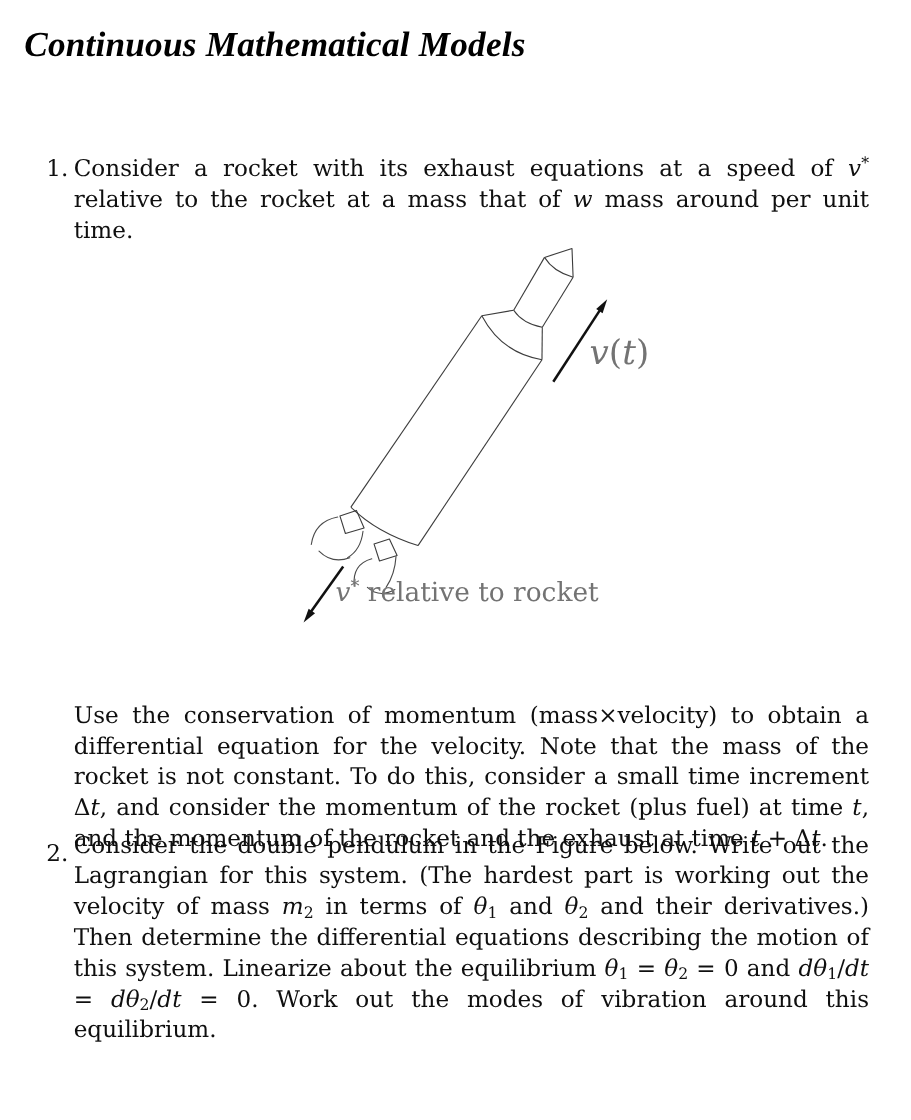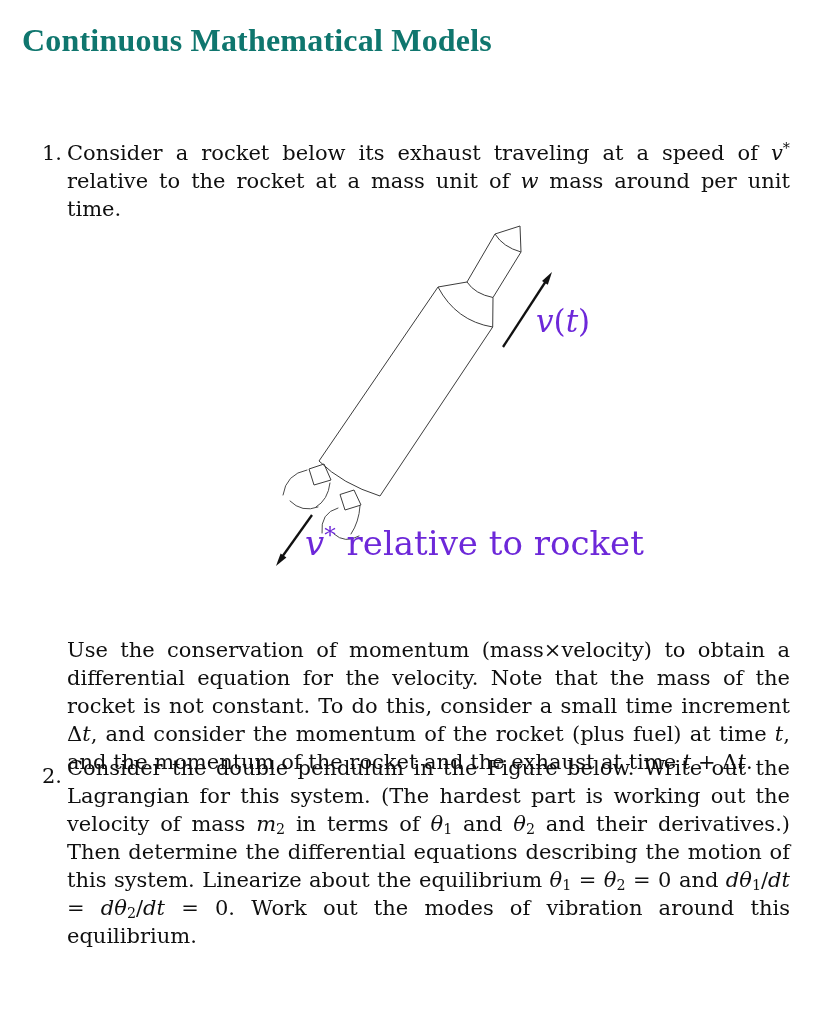--- a/index.html
+++ b/index.html
@@ -18,22 +18,23 @@
   }
   .doc-title {
     position: absolute;
     left: 22px;
     top: 24px;
     font-family: "Liberation Serif", serif;
     font-weight: bold;
     font-size: 32px;
     line-height: 1;
     letter-spacing: 0.2px;
-    color: #0f766e;
+    color: #000000;
     white-space: nowrap;
+    font-style: italic;
   }
   .prob-num {
     position: absolute;
     left: 42px;
     font-size: 21px;
     line-height: 28px;
   }
   .para {
     position: absolute;
     left: 67px;
@@ -63,47 +64,47 @@
   }
   .figure svg {
     position: absolute;
     left: 0;
     top: 0;
   }
   .fig-label {
     position: absolute;
     line-height: 1;
     white-space: nowrap;
-    color: #6d28d9;
+    color: #737373;
     font-family: "DejaVu Serif", serif;
   }
   .fig-label-velocity {
     left: 296px;
     top: 106px;
     font-size: 31px;
   }
   .fig-label-exhaust {
     left: 65px;
     top: 326px;
-    font-size: 34px;
+    font-size: 24px;
   }
   .outline { fill: none; stroke: #3c3c3c; stroke-width: 1; stroke-linejoin: round; }
   .flame   { fill: none; stroke: #4a4a4a; stroke-width: 1; stroke-linecap: round; }
   .arrow-line { fill: none; stroke: #111111; stroke-width: 2.3; }
   .arrow-head { fill: #111111; stroke: none; }
 </style>
 </head>
 <body>
 
 <div class="page">
 
   <div class="doc-title">Continuous Mathematical Models</div>
 
   <div class="prob-num p1-num">1.</div>
-  <div class="para p1-intro"><span>Consider a rocket below its exhaust traveling at a speed of </span><span class="seg-i">v</span><span class="seg-sup">*</span><span> relative to the rocket at a mass unit of </span><span class="seg-i">w</span><span> mass around per unit time.</span></div>
+  <div class="para p1-intro"><span>Consider a rocket with its exhaust equations at a speed of </span><span class="seg-i">v</span><span class="seg-sup">*</span><span> relative to the rocket at a mass that of </span><span class="seg-i">w</span><span> mass around per unit time.</span></div>
 
   <div class="figure">
     <svg width="360" height="390" viewBox="0 0 360 390">
 
       <g>
         <path class="outline" d="M255,34 L280,26 L281,52"></path>
         <path class="outline" d="M255,34 Q263,47 281,52"></path>
       </g>
 
       <g>

